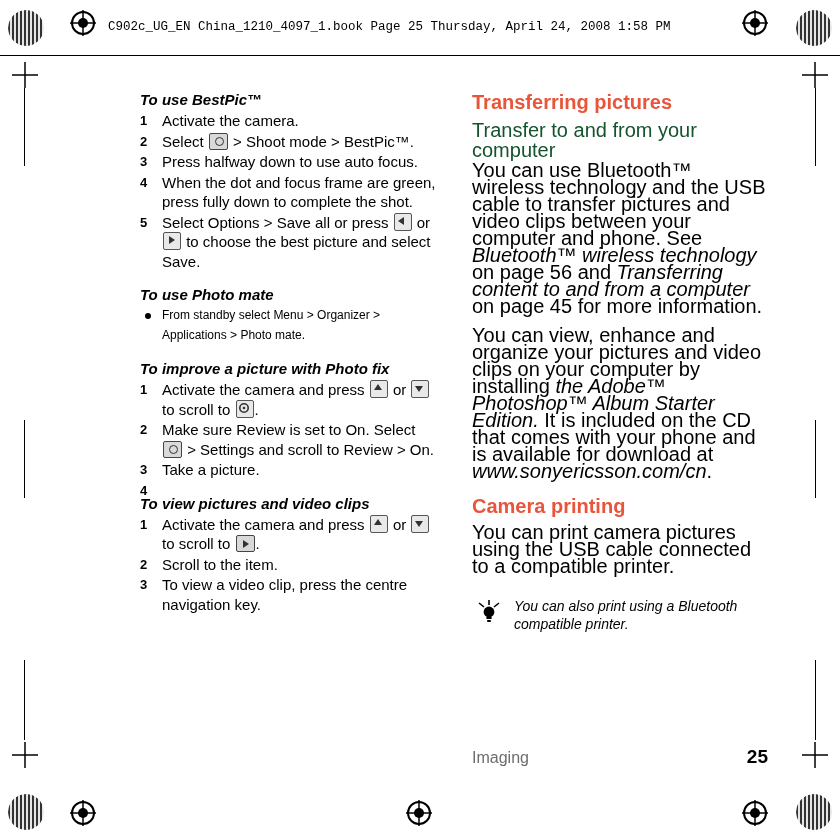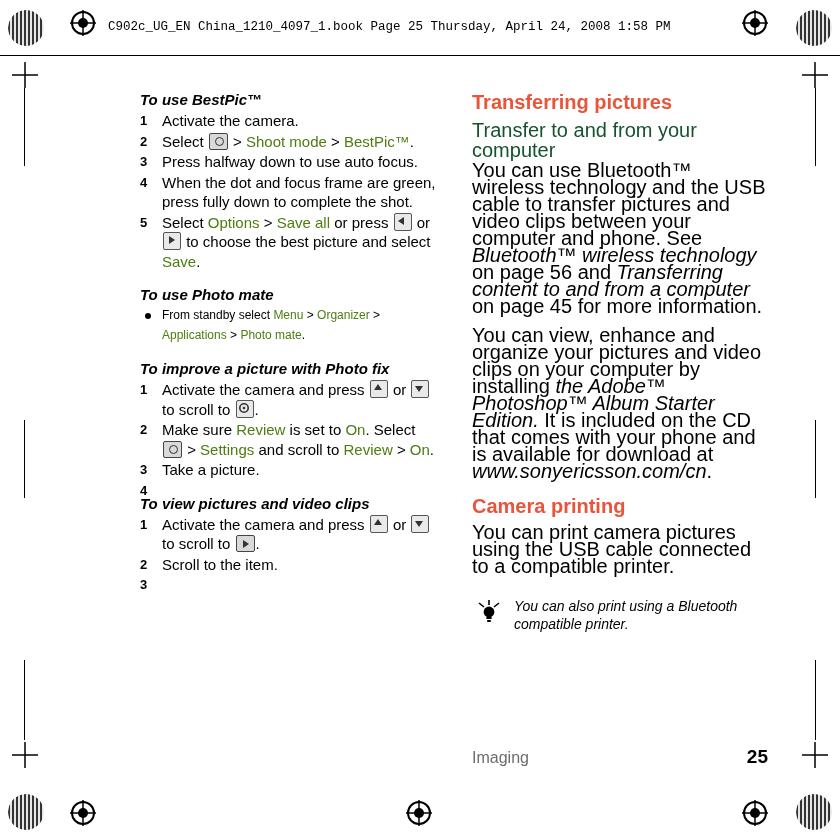--- a/index.html
+++ b/index.html
@@ -43,21 +43,21 @@
   }
   h2.sec{
     font-size:20px;font-weight:bold;color:#E8553A;margin:0 0 6px 0;line-height:24px;
   }
   h3.sec2{
     font-size:20px;font-weight:normal;color:#14532d;margin:0 0 2px 0;line-height:20px;
   }
   p.body{
     font-size:20px;line-height:17px;margin:0 0 12px 0;
   }
-  .lnk{color:#4d7c0f;}
+  .lnk{color:#000000;}
   .em{font-style:italic;}
 
   ol.steps{list-style:none;margin:0 0 14px 0;padding:0;}
   ol.steps li{
     position:relative;padding-left:22px;font-size:15px;line-height:19.5px;margin:0 0 1px 0;
   }
   ol.steps li .num{
     position:absolute;left:0;top:0;font-size:13px;font-weight:bold;color:#000;
   }
   ul.bul{list-style:none;margin:0 0 14px 0;padding:0;}
@@ -254,21 +254,21 @@
       </ol>
 
     <h3 class="sub">To view pictures and video clips</h3>
     <ol class="steps">
         <li><span class="num">1</span><span>Activate the camera and press <span class="keyicon"><svg width="14" height="14">
                 <polygon points="7,3 11,9 3,9" fill="#333"></polygon>
               </svg></span> or <span class="keyicon"><svg width="14" height="14">
                 <polygon points="7,11 3,5 11,5" fill="#333"></polygon>
               </svg></span> to scroll to <span class="playicon"></span>.</span></li>
         <li><span class="num">2</span><span>Scroll to the item.</span></li>
-        <li><span class="num">3</span></li>
+        <li><span class="num">3</span><span>To view a video clip, press the centre navigation key.</span></li>
       </ol>
   </div>
 
   <div class="col col-right">
     <h2 class="sec">Transferring pictures</h2>
     <h3 class="sec2">Transfer to and from your computer</h3>
     <p class="body">You can use Bluetooth™ wireless technology and the USB cable to transfer pictures and video clips between your computer and phone. See <span class="em">Bluetooth™ wireless technology</span> on page 56 and <span class="em">Transferring content to and from a computer</span> on page 45 for more information.</p>
     <p class="body">You can view, enhance and organize your pictures and video clips on your computer by installing <span class="em">the Adobe™ Photoshop™ Album Starter Edition.</span> It is included on the CD that comes with your phone and is available for download at <span class="em">www.sonyericsson.com/cn</span>.</p>
 
     <h2 class="sec" style="margin-top:14px;">Camera printing</h2>

